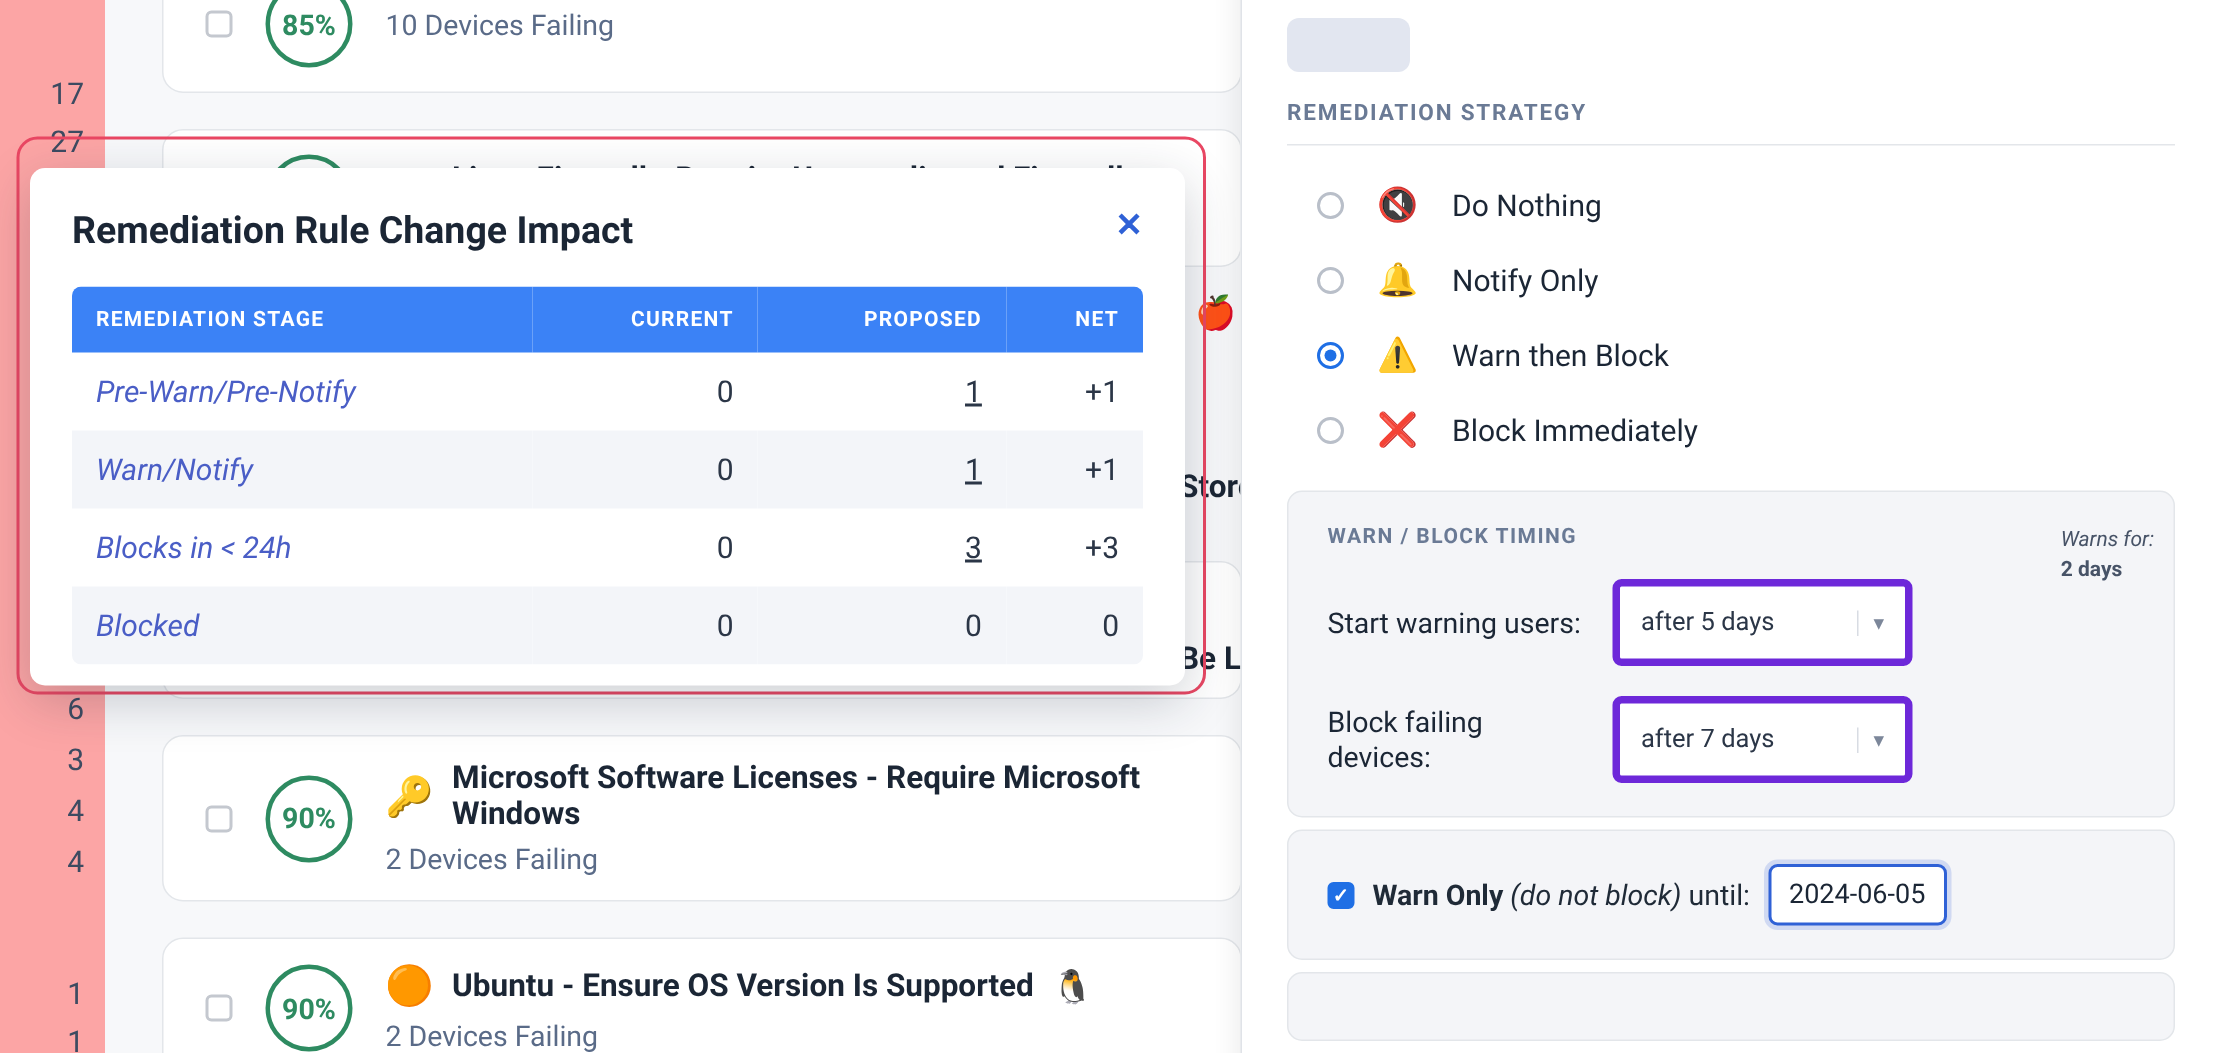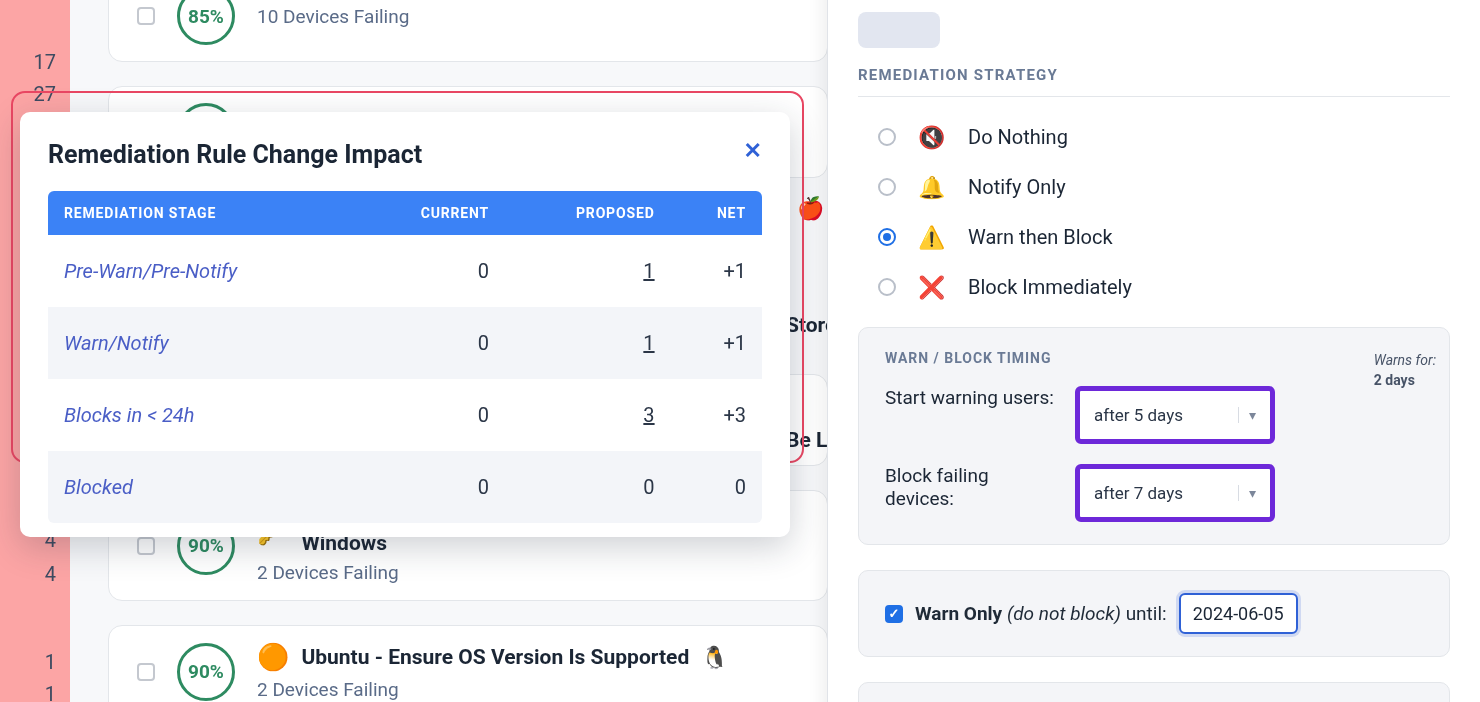--- a/index.html
+++ b/index.html
@@ -20,39 +20,39 @@
   .modal-wrap{position:absolute;left:11px;top:91px;width:793px;height:372px;border:2px solid #e94763;border-radius:14px;pointer-events:none}
   .modal{position:absolute;left:20px;top:112px;width:770px;background:#fff;border-radius:10px;box-shadow:0 10px 34px rgba(30,40,60,.22);padding:28px 28px 14px}
   .modal-head{display:flex;justify-content:space-between;align-items:flex-start;margin-bottom:22px}
   .modal-title{font-size:25px;font-weight:700;color:#1b2635}
   .x{color:#2f61d6;font-size:22px;font-weight:700;cursor:pointer;line-height:1}
   table{width:100%;border-collapse:collapse;border-radius:6px;overflow:hidden}
   thead tr{background:#3b82f6}
   th{color:#fff;font-size:14px;letter-spacing:.06em;font-weight:700;padding:14px 16px;text-align:right}
   th:first-child{text-align:left}
   tbody tr:nth-child(even){background:#f3f5f9}
-  td{padding:24px 16px;font-size:20px;text-align:right;color:#2b3647}
+  td{padding:14px 16px;font-size:20px;text-align:right;color:#2b3647}
   td:first-child{text-align:left;color:#4a5ec6;font-style:italic}
   td.u{text-decoration:underline}
   
   .panel{position:absolute;right:0;top:-20px;width:653px;height:740px;background:#fff;border-left:1px solid #e0e3e8;box-shadow:-6px 0 14px rgba(0,0,0,.06);padding:32px 30px 0 30px}
   .chip{background:#e2e6f0;border-radius:8px;width:82px;height:36px;margin-bottom:18px}
   .section-h{font-size:15px;letter-spacing:.08em;color:#6a7a95;font-weight:700;border-bottom:1px solid #e3e6ea;padding-bottom:12px;margin-bottom:26px}
   .q{font-size:20px;font-weight:700;color:#1b2635;margin-bottom:22px;margin-left:20px}
   .opts{margin-left:20px;display:flex;flex-direction:column;gap:22px;margin-bottom:26px}
   .opt{display:flex;align-items:center;gap:22px}
   .radio{width:18px;height:18px;border:2px solid #b9bfc9;border-radius:50%;position:relative;flex-shrink:0}
   .radio.on{border-color:#1f6fe5}
   .radio.on::after{content:"";position:absolute;inset:3px;border-radius:50%;background:#1f6fe5}
   .opt-ico{width:28px;height:28px;display:flex;align-items:center;justify-content:center;font-size:22px}
   .opt-lbl{font-size:20px;color:#1b2635}
   
-  .subbox{background:#f4f5f8;border:1px solid #e3e6ea;border-radius:10px;padding:22px 26px;margin-bottom:25px}
+  .subbox{background:#f4f5f8;border:1px solid #e3e6ea;border-radius:10px;padding:22px 26px;margin-bottom:8px}
   .sub-h{font-size:14px;letter-spacing:.07em;color:#6a7a95;font-weight:700;margin-bottom:20px}
-  .row{display:flex;gap:18px;margin-bottom:20px}
+  .row{display:flex;align-items:center;gap:18px;margin-bottom:20px}
   .row-lbl{font-size:19px;color:#1b2635;width:172px}
   .sel{display:flex;align-items:center;justify-content:space-between;background:#fff;border:5px solid #6d28d9;border-radius:6px;padding:14px 14px;width:200px;font-size:17px;color:#2b3647}
   .chev{color:#7c879a;font-size:14px;border-left:1px solid #d8dce3;padding-left:10px}
   .side-note{position:absolute;right:44px;top:372px;font-size:14px;color:#475367;text-align:left}
   .side-note i{font-style:italic;display:block;margin-bottom:4px}
   .side-note b{font-weight:700}
   .cbox{width:18px;height:18px;border:2px solid #c4c8cf;border-radius:4px;background:#fff;display:inline-flex;align-items:center;justify-content:center;flex-shrink:0}
   .cbox.on{background:#1f6fe5;border-color:#1f6fe5;color:#fff;font-size:13px;font-weight:900}
   .inline{display:flex;align-items:center;gap:12px;flex-wrap:wrap}
   .date-in{border:2px solid #2f61d6;border-radius:6px;background:#fff;padding:8px 12px;font-size:18px;color:#1b2635;box-shadow:0 0 0 3px rgba(47,97,214,.18)}

